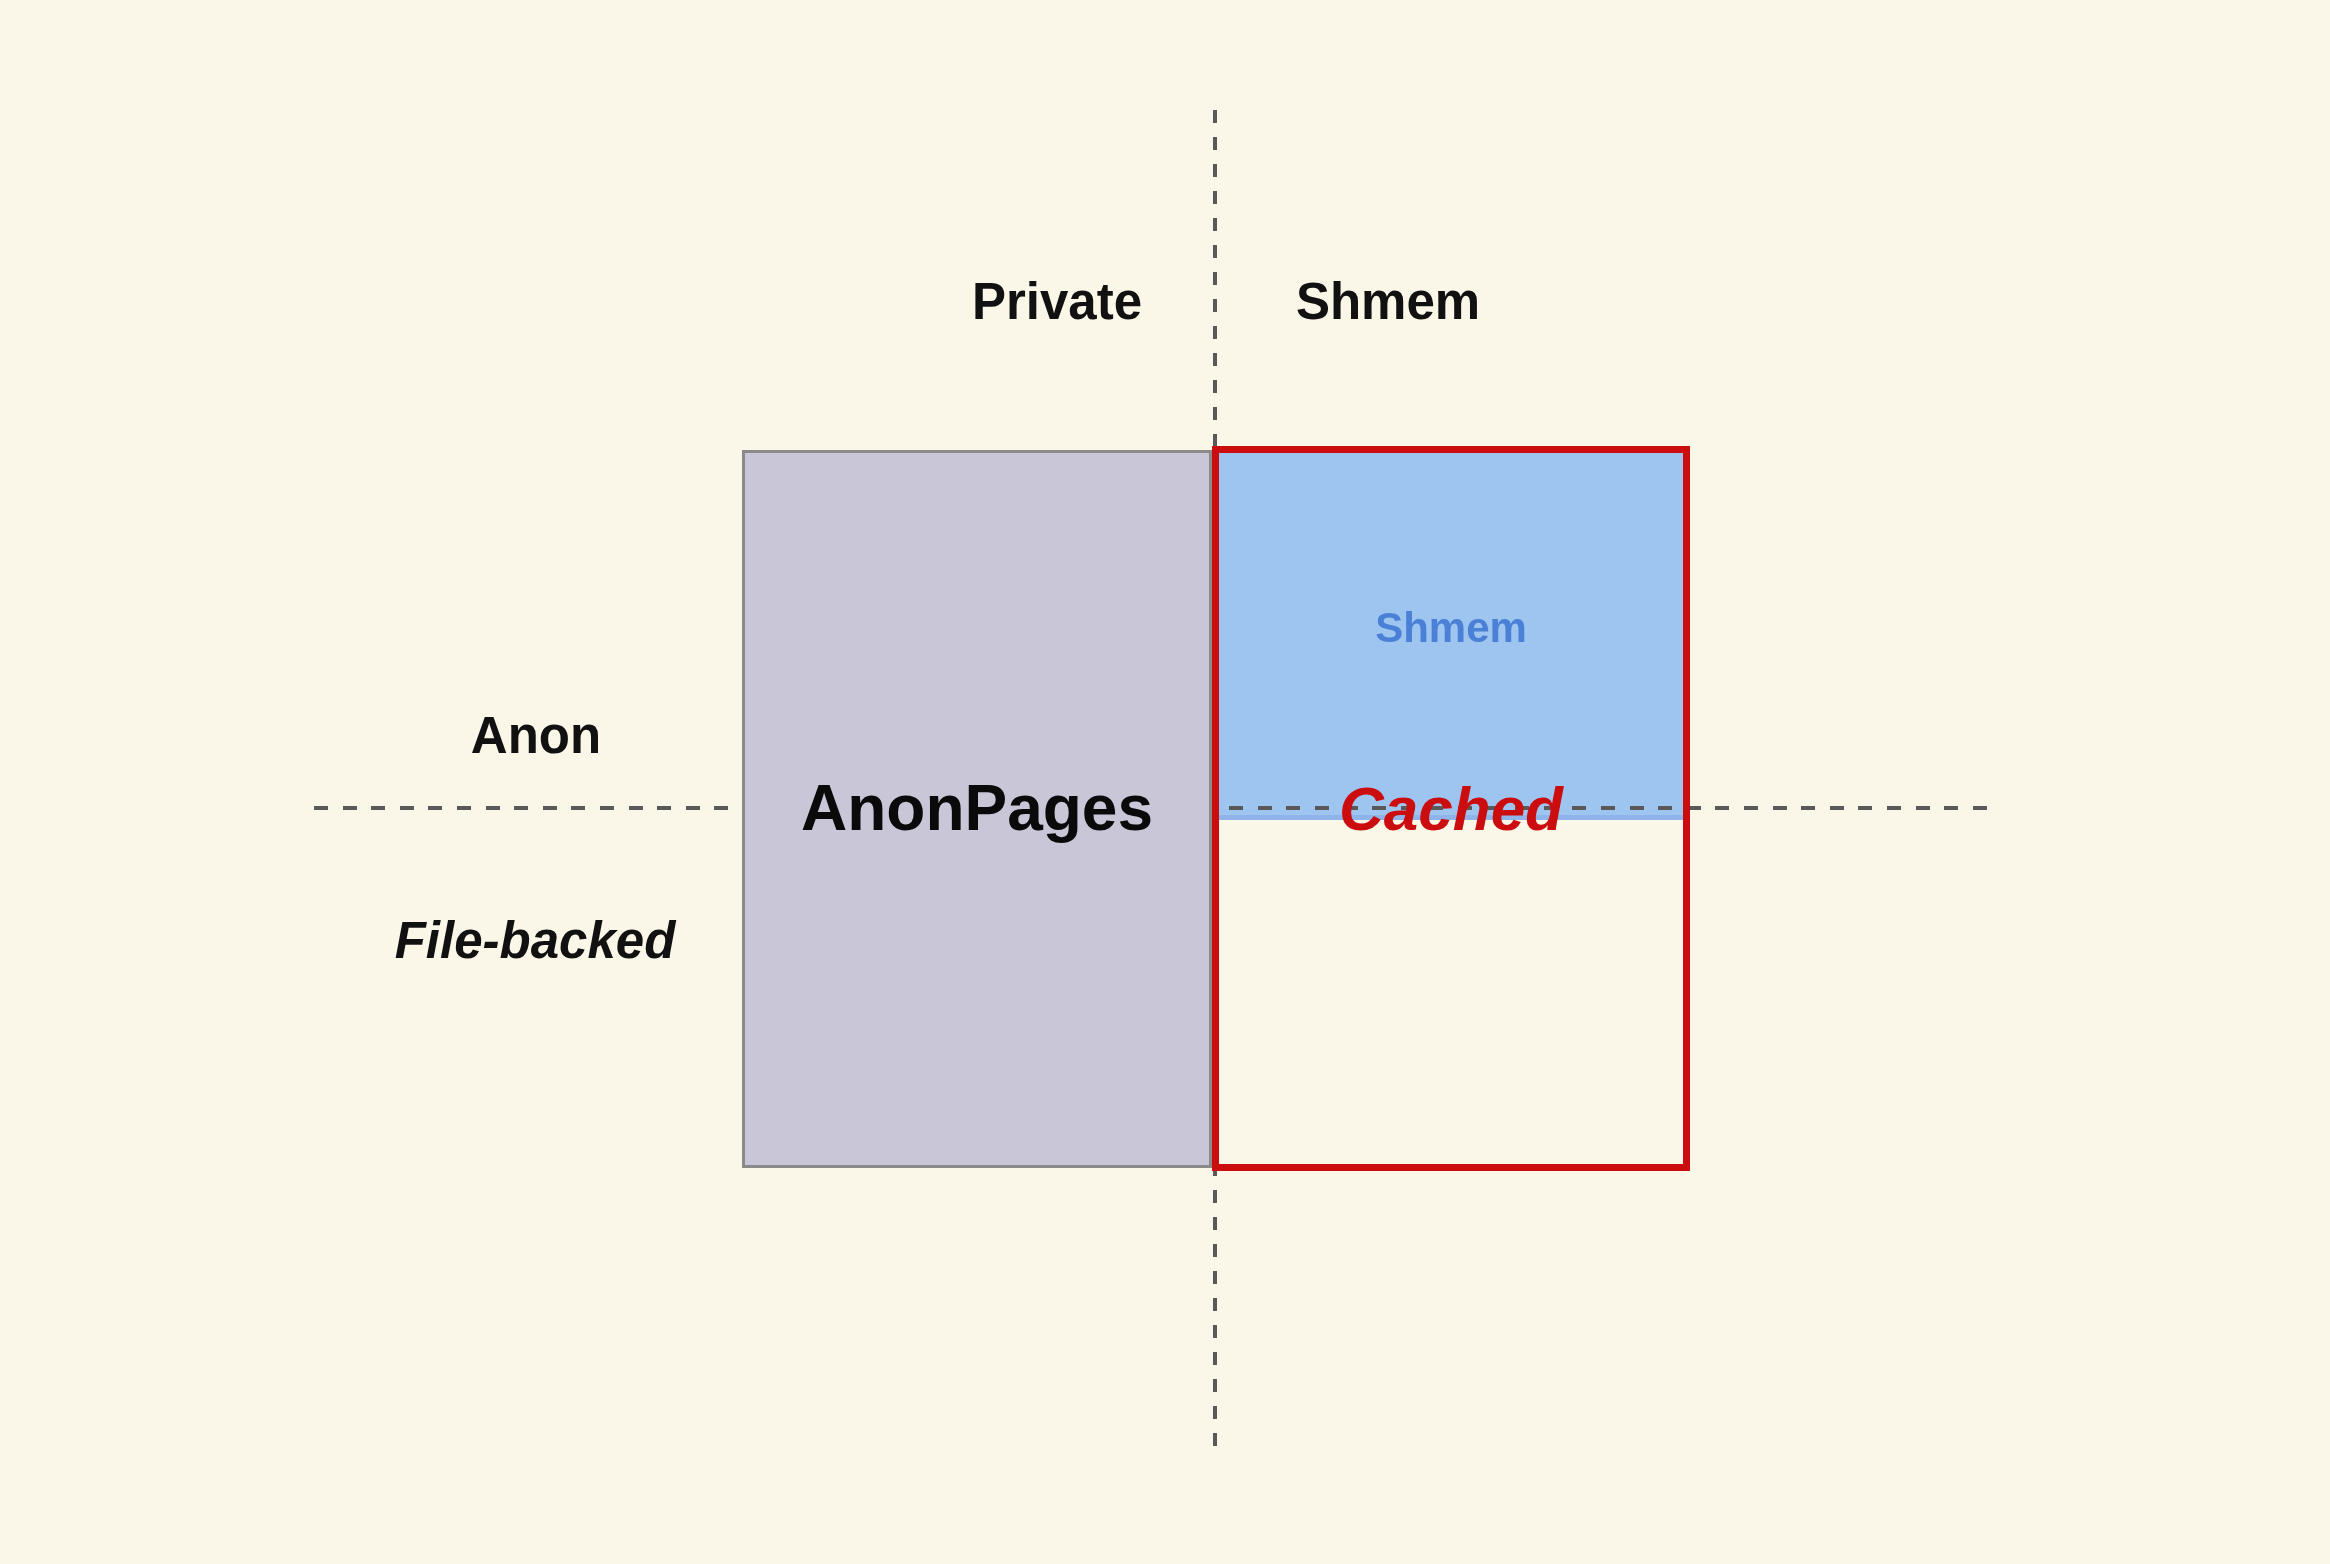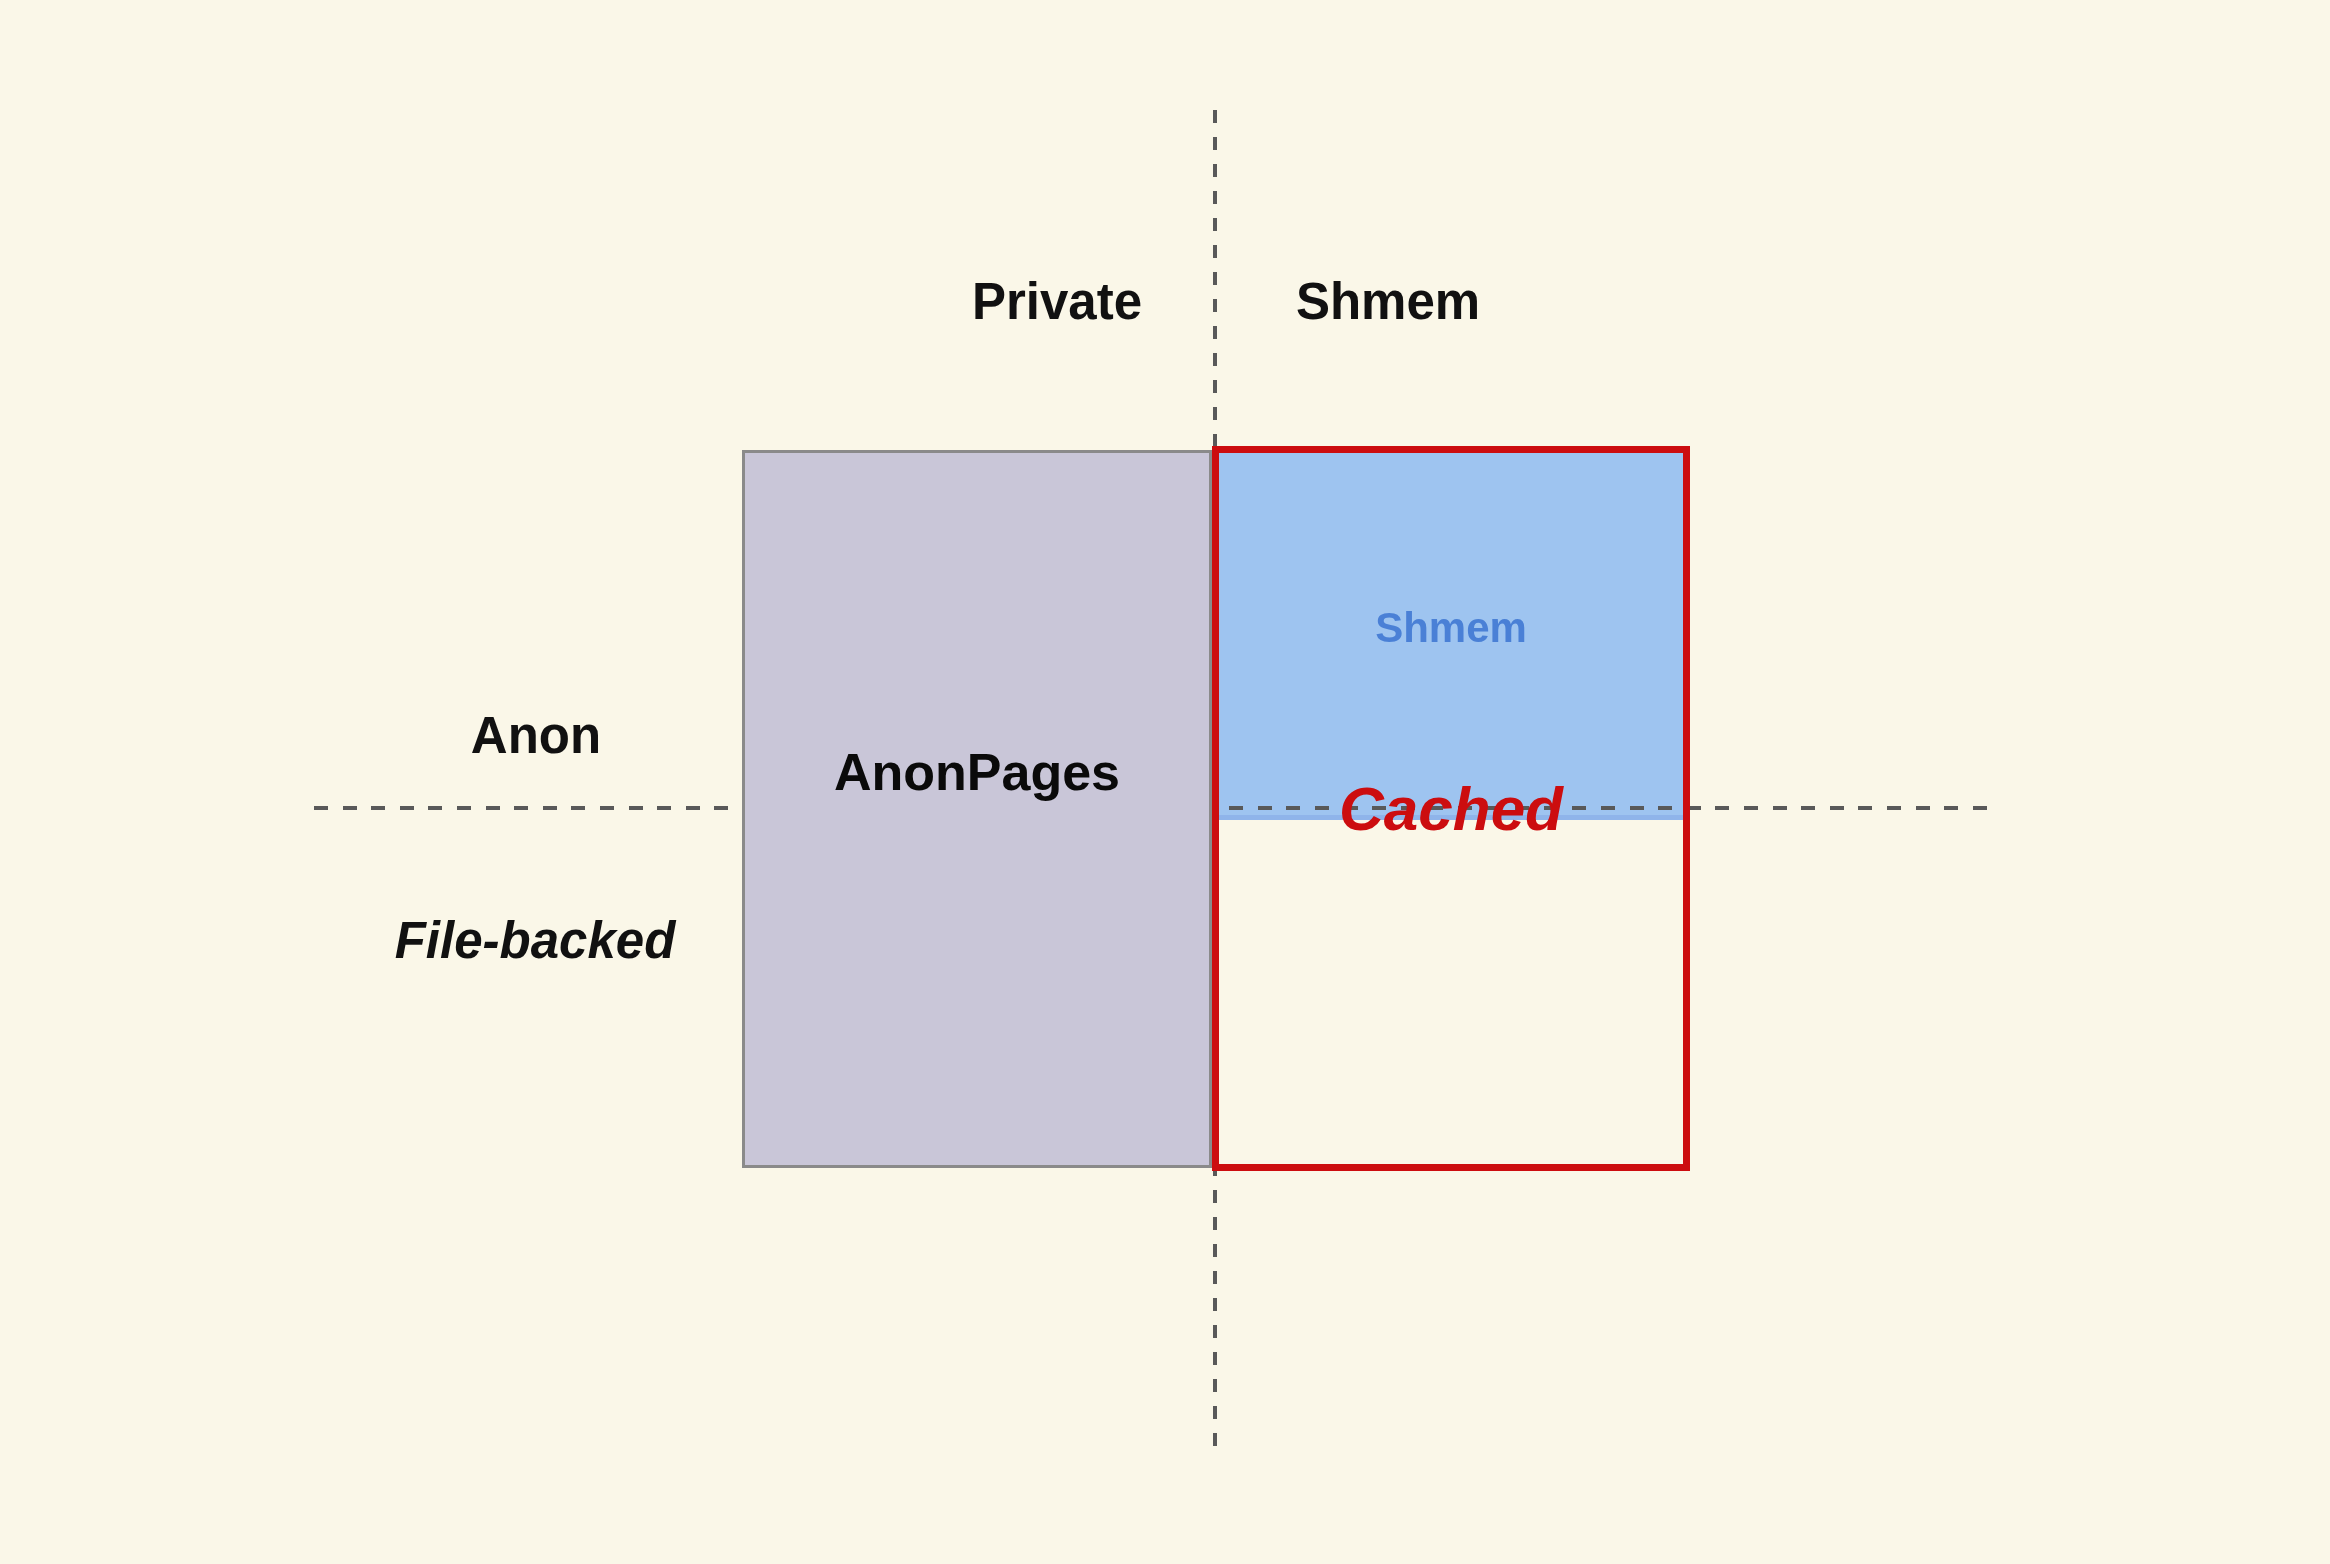--- a/index.html
+++ b/index.html
@@ -79,22 +79,22 @@
     z-index: 6;
     line-height: 1;
   }
   .axis-label { font-size: 51px; }
   .private-label   { left: 1057px; top: 301px; }
   .shared-label    { left: 1388px; top: 301px; }
   .anon-label      { left: 536px;  top: 735px; }
   .filebacked-label{ left: 535px;  top: 940px; font-style: italic; }
 
   .anonpages-label {
-    left: 977px; top: 772px;
-    font-size: 52px;
+    left: 977px; top: 808px;
+    font-size: 64px;
     color: #0A0A0A;
   }
   .shmem-label {
     left: 1451px; top: 628px;
     font-size: 42px;
     color: var(--shmem-text);
   }
   .cached-label {
     left: 1451px; top: 809px;
     font-size: 62px;

